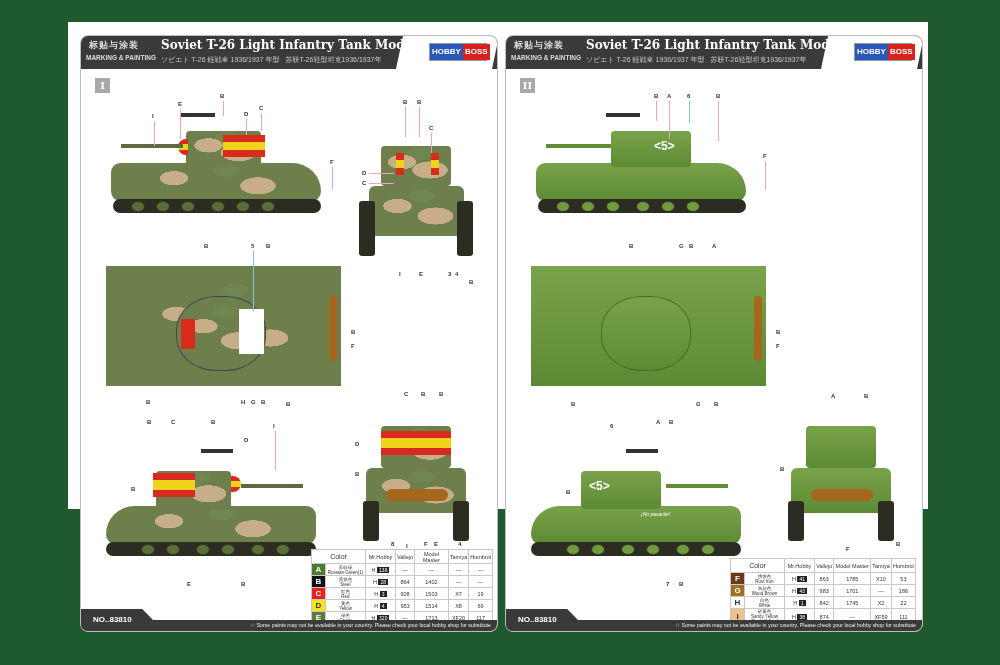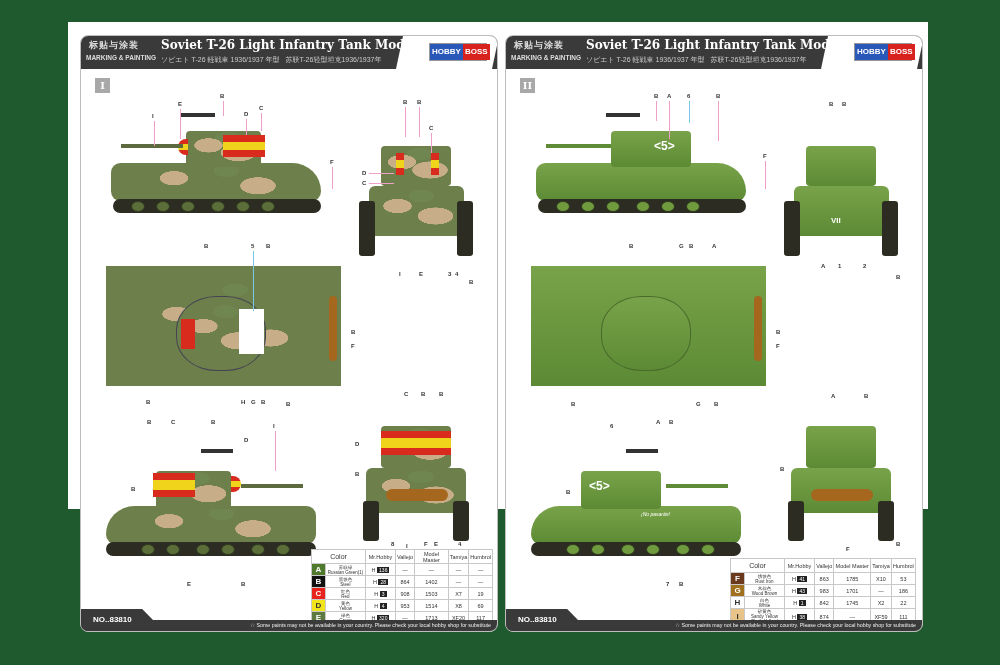--- a/index.html
+++ b/index.html
@@ -326,33 +326,20 @@
       <div class="lead" style="left:143px;top:10px;height:38px;"></div>
         <span class="lbl" style="left:141px;top:2px;">A</span>
       <div class="lead blue" style="left:163px;top:10px;height:22px;"></div>
         <span class="lbl" style="left:161px;top:2px;">6</span>
       <div class="lead" style="left:192px;top:10px;height:40px;"></div>
         <span class="lbl" style="left:190px;top:2px;">B</span>
       <div class="lead" style="left:239px;top:70px;height:28px;"></div>
         <span class="lbl" style="left:237px;top:62px;">F</span>
     </div>
 
-    <div class="view" style="left:270px;top:55px;width:140px;height:200px;">
-      <div class="turret green" style="left:30px;top:55px;width:70px;height:40px;"></div>
-      <div class="hull green" style="left:18px;top:95px;width:95px;height:50px;border-radius:6px;"></div>
-      <div class="track" style="left:8px;top:110px;width:16px;height:55px;border-radius:3px;"></div>
-      <div class="track" style="left:106px;top:110px;width:16px;height:55px;border-radius:3px;"></div>
-      <div style="position:absolute;left:55px;top:125px;color:#fff;font-weight:bold;font-size:8px;">VII</div>
-      <span class="lbl" style="left:53px;top:10px;">B</span>
-        <span class="lbl" style="left:66px;top:10px;">B</span>
-      <span class="lbl" style="left:45px;top:172px;">A</span>
-        <span class="lbl" style="left:62px;top:172px;">1</span>
-      <span class="lbl" style="left:87px;top:172px;">2</span>
-        <span class="lbl" style="left:120px;top:183px;">B</span>
-    </div>
 
     <div class="view" style="left:10px;top:205px;width:270px;height:170px;">
       <div class="green" style="position:absolute;left:15px;top:25px;width:235px;height:120px;"></div>
       <div class="green" style="position:absolute;left:85px;top:55px;width:90px;height:75px;border-radius:45%;border:1px solid #4a6a2a;"></div>
       <div style="position:absolute;left:238px;top:55px;width:8px;height:65px;background:#a5671e;border-radius:4px;"></div>
       <span class="lbl" style="left:113px;top:2px;">B</span>
         <span class="lbl" style="left:163px;top:2px;">G</span>
       <span class="lbl" style="left:173px;top:2px;">B</span>
         <span class="lbl" style="left:196px;top:2px;">A</span>
       <span class="lbl" style="left:260px;top:88px;">B</span>

